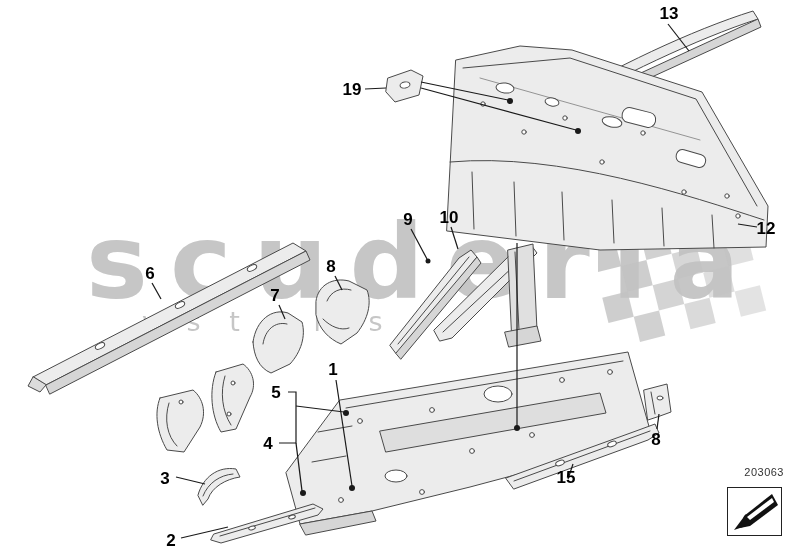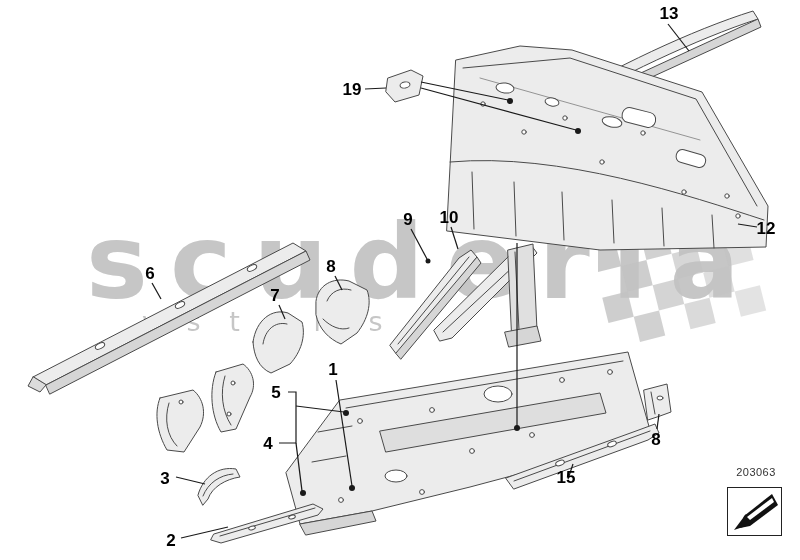--- a/index.html
+++ b/index.html
@@ -12,21 +12,21 @@
            white-space:nowrap;}
   .wm-sub{position:absolute;left:142px;top:306px;font-family:"DejaVu Sans",sans-serif;
           font-size:27px;color:#c6c6c6;letter-spacing:10px;white-space:nowrap;}
   .checkers{position:absolute;left:598px;top:216px;}
   
   .art{position:absolute;left:0;top:0;}
   
   .callout{position:absolute;transform:translate(-50%,-50%);font-weight:bold;font-size:17px;
            color:#000000;line-height:1;}
   
-  .part-code{position:absolute;left:728px;top:466px;width:56px;text-align:center;
+  .part-code{position:absolute;left:728px;top:466px;width:56px;text-align:right;
              font-size:11px;color:#333;letter-spacing:.5px;}
   .dir-box{position:absolute;left:727px;top:487px;width:55px;height:49px;border:1.5px solid #222;
            background:#fff;box-sizing:border-box;}
 </style>
 </head>
 <body>
 
 <div class="stage">
 
   <div class="watermark">

